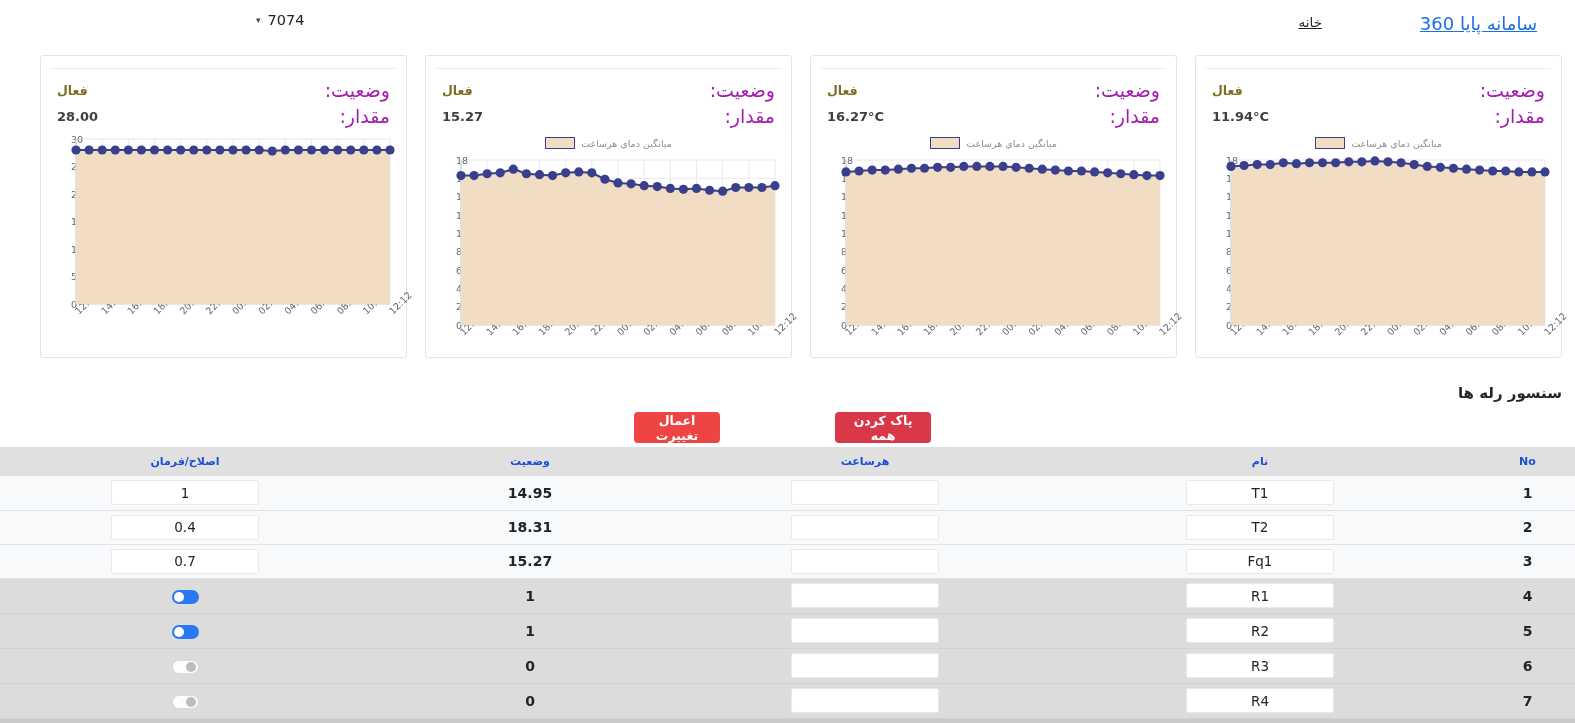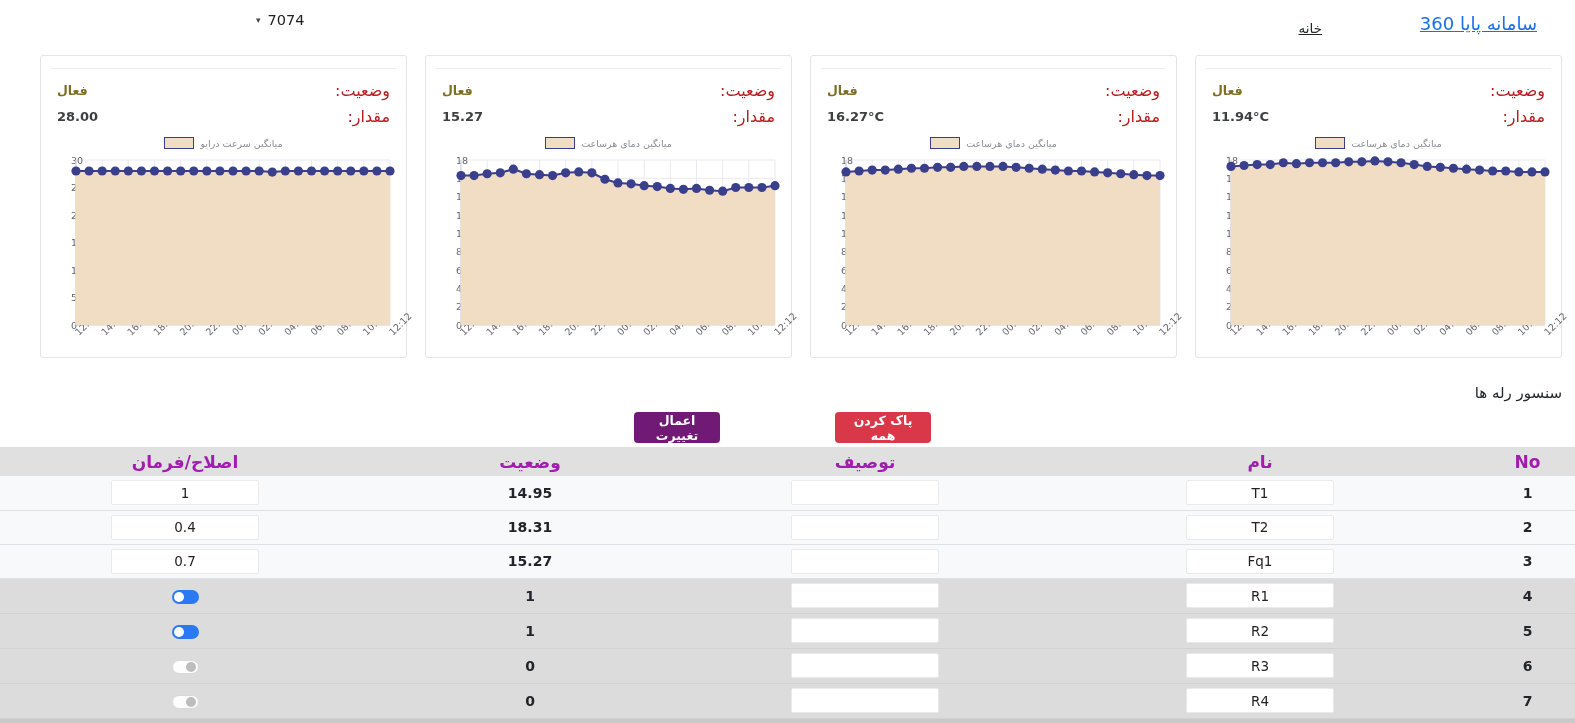--- a/index.html
+++ b/index.html
@@ -6,56 +6,56 @@
   html,body { margin:0; padding:0; }
   body {
     width:1575px; height:723px; overflow:hidden; background:#fff;
     font-family:"DejaVu Sans","Liberation Sans",sans-serif;
     direction:rtl; position:relative; color:#212529;
   }
   
   .topbar { position:relative; height:45px; background:#fff; }
   .brand  { position:absolute; right:38px;  top:13px; font-size:18px; color:#1a6fe8;
             text-decoration:underline; cursor:pointer; }
-  .home   { position:absolute; right:253px; top:20px; font-size:13.5px; color:#1f2328;
+  .home   { position:absolute; right:253px; top:14px; font-size:13.5px; color:#1f2328;
             text-decoration:underline; cursor:pointer; }
   .device { position:absolute; left:256px; top:12px; display:flex; direction:ltr;
             align-items:center; gap:7px; font-size:14.5px; color:#202124; cursor:pointer; }
   .device .caret { font-size:9px; color:#454545; line-height:1; }
   
   .cards { direction:ltr; display:flex; gap:18px; padding:10px 13px 0 40px; }
   .card  { width:367px; height:303px; background:#fff; border:1px solid #e4e4e8;
            border-radius:3px; direction:rtl; flex:none; }
   .card-top { height:12px; }
   .card-divider { border-top:1px solid #ededf0; margin:0 10px; }
   .kv { display:flex; justify-content:space-between; align-items:center;
         padding:0 16px; height:26px; }
   .kv.first { margin-top:8px; }
-  .kv-label { font-size:16px; color:#b91c1c;text-align:right; }
+  .kv-label { font-size:19px; color:#a21caf;text-align:right; }
   .status-value { font-size:12.5px; font-weight:bold; color:#7d6e22; }
   .value-text   { font-size:13px;  font-weight:bold; color:#3c4043; }
   .legend { display:flex; justify-content:center; align-items:center; gap:6px;
             margin-top:7px; height:14px; }
   .legend-swatch { width:30px; height:12px; background:#f1dcc4;
                    border:1.5px solid #3a3f8c; display:inline-block; cursor:pointer; }
   .legend-label  { font-size:9.5px; color:#8a8d91; cursor:pointer; }
   svg.chart { display:block; margin:3px auto 0; overflow:visible; }
   
   .section { position:relative; height:89px; }
   .section-title { position:absolute; right:13px; top:26px; font-size:15px;
-                   font-weight:normal; color:#23272b;text-align:right; }
+                   font-weight:bold; color:#23272b;text-align:right; }
   .btn { position:absolute; top:54px; height:31px; border:none; border-radius:4px;
          color:#fff; font-size:12.5px; font-weight:bold; cursor:pointer;
          font-family:inherit; }
-  .btn-apply { left:634px; width:86px; background:#701a75; }
+  .btn-apply { left:634px; width:86px; background:#ef4444; }
   .btn-clear { left:835px; width:96px; background:#d93849; }
   
   table { width:1575px; border-collapse:collapse; table-layout:fixed; }
-  thead th { background:#e0e0e0; height:29px; font-size:17px; font-weight:bold;
-             color:#a21caf; text-align:center; padding:0; }
+  thead th { background:#e0e0e0; height:29px; font-size:11px; font-weight:bold;
+             color:#1d4ed8; text-align:center; padding:0; }
   tbody td { text-align:center; vertical-align:middle; padding:0; }
   tr.light { background:#f8f9fa; border-bottom:1px solid #dee2e6; height:34px; }
   tr.gray  { background:#dcdcdc; border-bottom:1px solid #d2d2d2; height:35px; }
   .cell-strong { font-weight:bold; font-size:14px; color:#212529; }
   input.cell { width:148px; height:25px; border:1px solid #e9e9e9; border-radius:2px;
                text-align:center; font-size:13.5px; color:#222; background:#fff;
                font-family:inherit; outline:none; }
   .switch { display:inline-block; width:27px; height:14px; border-radius:8px;
             position:relative; vertical-align:middle; cursor:pointer; }
   .switch.on  { background:#2979f2; }
@@ -82,24 +82,20 @@
   <div class="card">
     <div class="card-top"></div>
     <div class="card-divider"></div>
     <div class="kv first">
       <span class="kv-label">وضعیت:</span>
       <span class="status-value">فعال</span>
     </div>
     <div class="kv">
       <span class="kv-label">مقدار:</span>
       <span class="value-text">28.00</span>
-    </div>
-    <div class="legend" dir="ltr">
-      <span class="legend-swatch"></span>
-      <span class="legend-label">میانگین سرعت درایو</span>
     </div>
     <svg class="chart" width="351" height="212" viewBox="0 0 351 212">
         <line x1="28" y1="172" x2="342" y2="172" stroke="#cfcfd8" stroke-width="1"></line>
         <text x="23" y="175.5" text-anchor="end" font-size="9.5" fill="#65676b">0</text>
         <line x1="28" y1="144.5" x2="342" y2="144.5" stroke="#e9e9f1" stroke-width="1"></line>
         <text x="23" y="148" text-anchor="end" font-size="9.5" fill="#65676b">5</text>
         <line x1="28" y1="117.00000000000001" x2="342" y2="117.00000000000001" stroke="#e9e9f1" stroke-width="1"></line>
         <text x="23" y="120.50000000000001" text-anchor="end" font-size="9.5" fill="#65676b">10</text>
         <line x1="28" y1="89.5" x2="342" y2="89.5" stroke="#e9e9f1" stroke-width="1"></line>
         <text x="23" y="93" text-anchor="end" font-size="9.5" fill="#65676b">15</text>
@@ -457,21 +453,21 @@
     <col style="width:95px">
       <col style="width:440px">
       <col style="width:350px">
     <col style="width:320px">
       <col style="width:370px">
   </colgroup>
   <thead>
     <tr>
       <th>No</th>
       <th>نام</th>
-      <th>توصیف</th>
+      <th>هرساعت</th>
       <th>وضعیت</th>
       <th>اصلاح/فرمان</th>
     </tr>
   </thead>
   <tbody>
       <tr class="light">
         <td class="cell-strong">1</td>
         <td><input class="cell" value="T1" style=""></td>
         <td><input class="cell" style=""></td>
         <td class="cell-strong">14.95</td>

